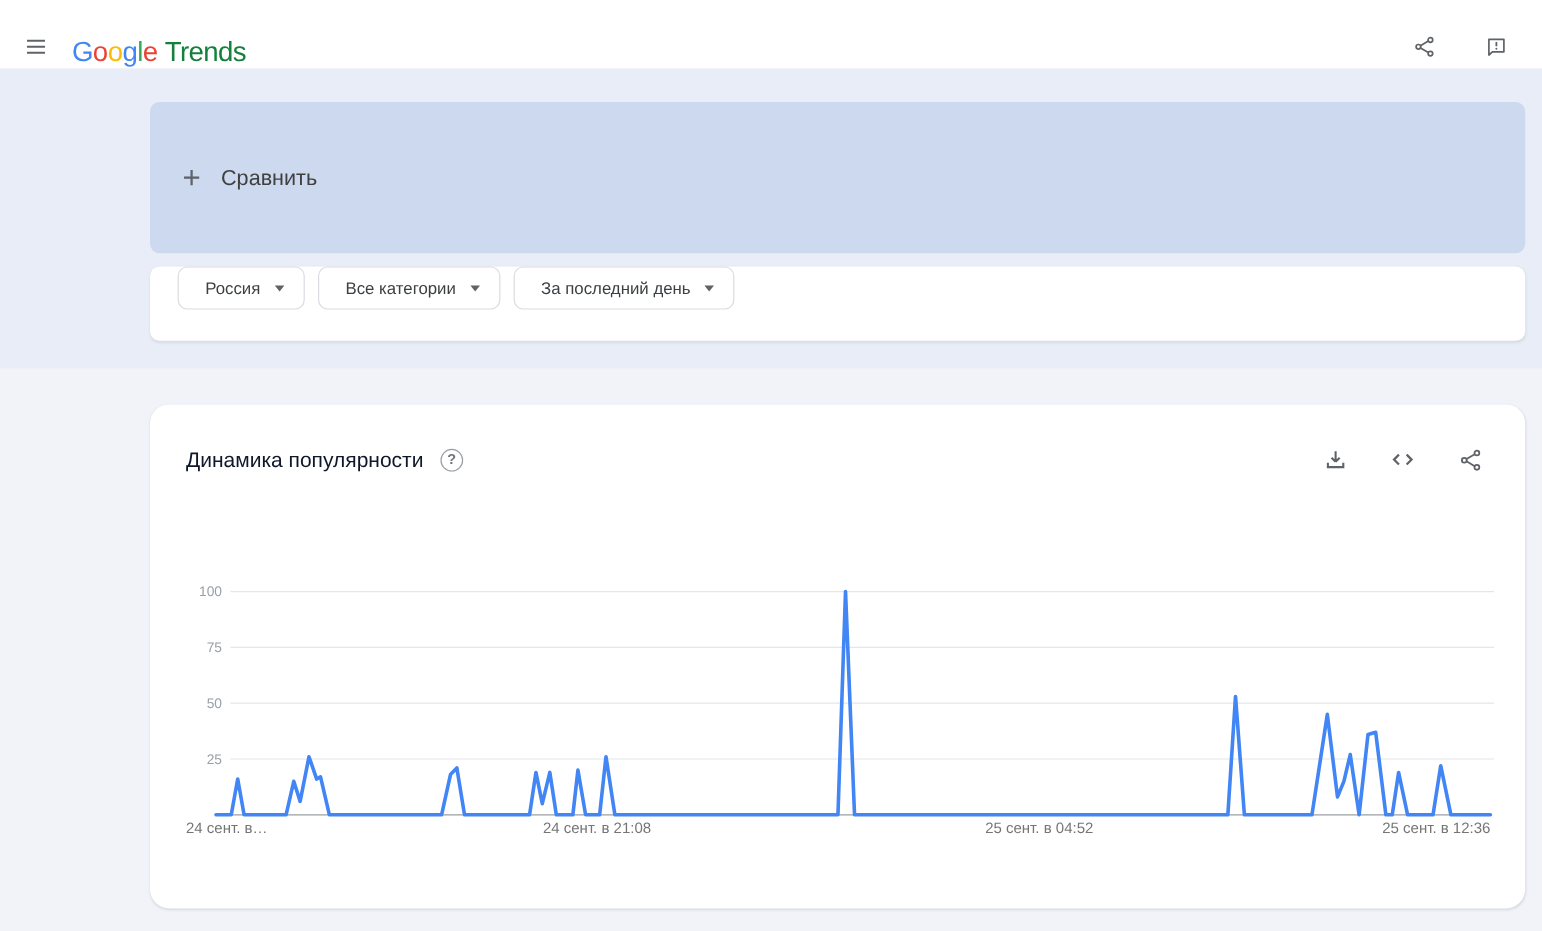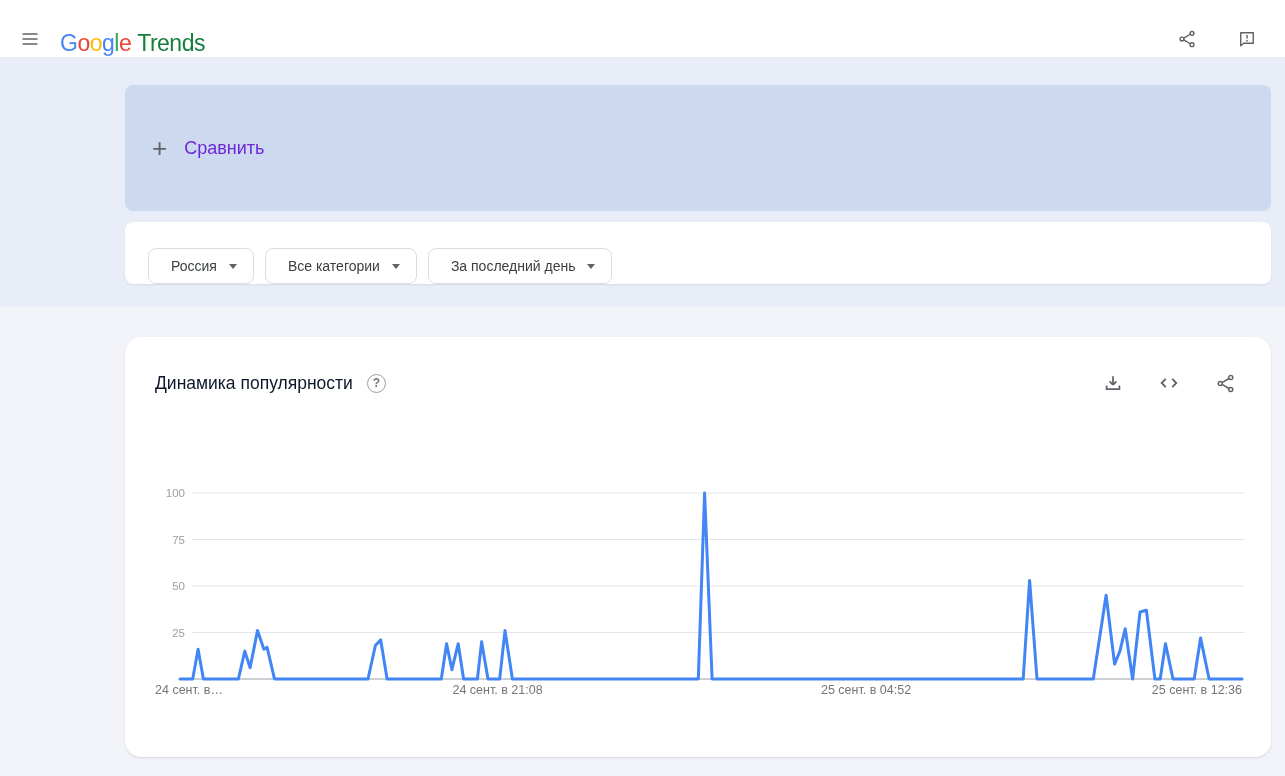--- a/index.html
+++ b/index.html
@@ -29,24 +29,24 @@
   .query-card { width:572px; height:126px; background:#fff; border-radius:8px;
     box-shadow:0 1px 2px rgba(60,64,67,.28),0 1px 3px 1px rgba(60,64,67,.12);
     display:flex; align-items:center; padding-left:22px; cursor:pointer; }
   .dot { width:14px; height:14px; border-radius:50%; flex:0 0 auto; }
   .query-text { margin-left:21px; }
   .term { font-size:18px; color:#202124; }
   .term-sub { font-size:13px; color:#70757a; margin-top:5px; }
   .compare-card { flex:1; height:126px; background:#cdd9ef; border-radius:8px;
     display:flex; align-items:center; padding-left:27px; cursor:pointer; }
   .plus { font-size:26px; font-weight:300; color:#5f6368; line-height:1; }
-  .compare-label { font-size:18px; color:#6d28d9; margin-left:17px; }
+  .compare-label { font-size:18px; color:#404040; margin-left:17px; }
 
   .filter-bar { background:#fff; border-radius:8px; height:62px; display:flex;
-    align-items:flex-end; padding-left:23px; gap:11px;
+    align-items:flex-start; padding-left:23px; gap:11px;
     box-shadow:0 1px 2px rgba(60,64,67,.1); }
   .chip { display:flex; align-items:center; height:36px; border:1px solid #dadce0;
     border-radius:8px; background:#fff; padding:0 16px 0 22px; font-size:14px;
     color:#3c4043; cursor:pointer; white-space:nowrap; }
   .caret { width:0; height:0; border-left:4.5px solid transparent;
     border-right:4.5px solid transparent; border-top:5px solid #5f6368; margin-left:12px; }
 
   
   main { padding:30px 14px 18px 125px; }
   .chart-card { width:1146px; height:420px; background:#fff; border-radius:16px;

